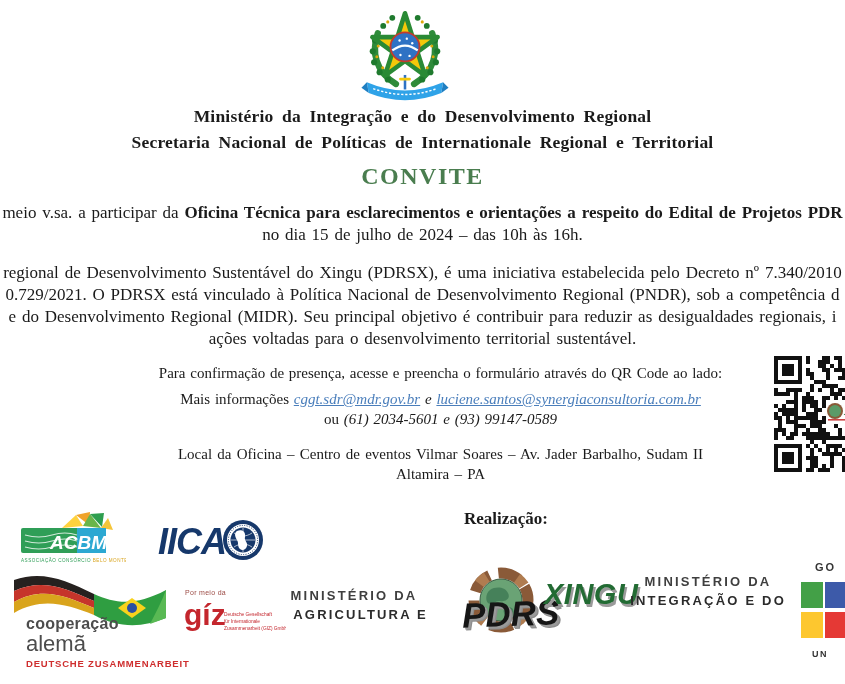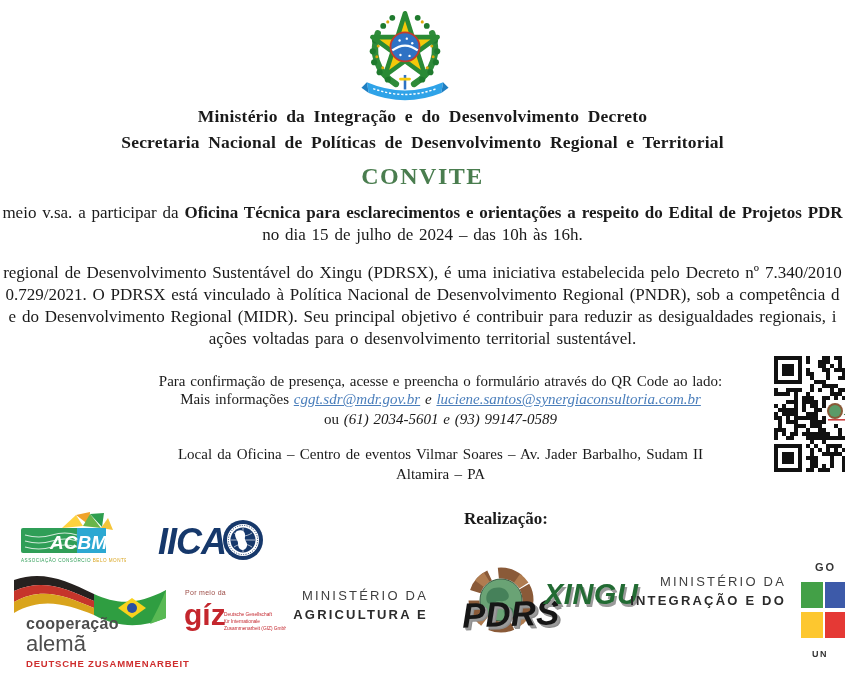--- a/index.html
+++ b/index.html
@@ -19,38 +19,38 @@
 
   .p{font-size:17px;word-spacing:1.6px;}
   .p1l1{top:203px;}
   .p1l2{top:225px;}
   .p2l1{top:263px;}
   .p2l2{top:285px;}
   .p2l3{top:307px;}
   .p2l4{top:329px;}
 
   .c{font-size:15px;word-spacing:1px;}
-  .c1{top:373px;text-align:center;}
+  .c1{top:365px;text-align:center;}
   .c2{top:391px;}
   .c3{top:411px;font-style:italic;}
   .c3 .upright{font-style:normal;}
   .link{color:#4a7ebb;font-style:italic;text-decoration:underline;cursor:pointer;}
   .sep-i{font-style:italic;}
 
   .v{font-size:15px;word-spacing:1.5px;}
   .v1{top:446px;}
   .v2{top:466px;}
 
   .realizacao{top:509px;left:464px;font-size:17px;font-weight:bold;white-space:nowrap;}
 
   
   .minblock{position:absolute;font-family:"Liberation Sans", sans-serif;color:#333;
             text-align:right;white-space:nowrap;}
   .minblock div{letter-spacing:2.2px;font-size:13px;line-height:19px;}
-  .minblock .reg{font-weight:400;color:#3f3f3f;}
+  .minblock .reg{font-weight:700;color:#3f3f3f;text-align:center;}
   .minblock .bld{font-weight:700;color:#2b2b2b;}
   .agri{left:280px;top:586px;width:148px;}
   .midr{left:630px;top:572px;width:156px;}
 
   
   .coop-text{font-family:"Liberation Sans", sans-serif;color:#4c4c4c;white-space:nowrap;}
   .coop1{left:26px;top:615px;font-size:16px;font-weight:700;letter-spacing:.3px;}
   .coop2{left:26px;top:631px;font-size:22px;font-weight:400;}
   .coop3{left:26px;top:658px;font-size:9.5px;font-weight:700;color:#cf2e2e;letter-spacing:.8px;}
 
@@ -128,22 +128,22 @@
 
   <rect x="48.6" y="76" width="2.8" height="16" fill="#2f72c4"></rect>
   <rect x="43.5" y="79" width="13" height="3" rx="1.5" fill="#f4c80a"></rect>
 
   <path d="M8,84 Q50,102 92,84 L90,96 Q50,112 10,96 Z" fill="#2fa3e8"></path>
   <path d="M8,84 L2,90 L10,96 Z" fill="#1f7fc2"></path>
   <path d="M92,84 L98,90 L90,96 Z" fill="#1f7fc2"></path>
   <path d="M15,91 Q50,104 85,91" fill="none" stroke="#ffffff" stroke-width="1.6" stroke-dasharray="2.5,2"></path>
 </svg>
 
-<div class="cline title-line t1">Ministério da Integração e do Desenvolvimento Decreto</div>
-<div class="cline title-line t2">Secretaria Nacional de Políticas de Desenvolvimento Regional e Territorial</div>
+<div class="cline title-line t1">Ministério da Integração e do Desenvolvimento Regional</div>
+<div class="cline title-line t2">Secretaria Nacional de Políticas de Internationale Regional e Territorial</div>
 <div class="cline convite">CONVITE</div>
 
 <div class="cline p p1l1"><span>meio v.sa. a participar da </span><b>Oficina Técnica para esclarecimentos e orientações a respeito do Edital de Projetos PDR</b></div>
 <div class="cline p p1l2">no dia 15 de julho de 2024 – das 10h às 16h.</div>
 
 <div class="cline p p2l1">regional de Desenvolvimento Sustentável do Xingu (PDRSX), é uma iniciativa estabelecida pelo Decreto nº 7.340/2010</div>
 <div class="cline p p2l2">0.729/2021. O PDRSX está vinculado à Política Nacional de Desenvolvimento Regional (PNDR), sob a competência d</div>
 <div class="cline p p2l3">e do Desenvolvimento Regional (MIDR). Seu principal objetivo é contribuir para reduzir as desigualdades regionais, i</div>
 <div class="cline p p2l4">ações voltadas para o desenvolvimento territorial sustentável.</div>
 

